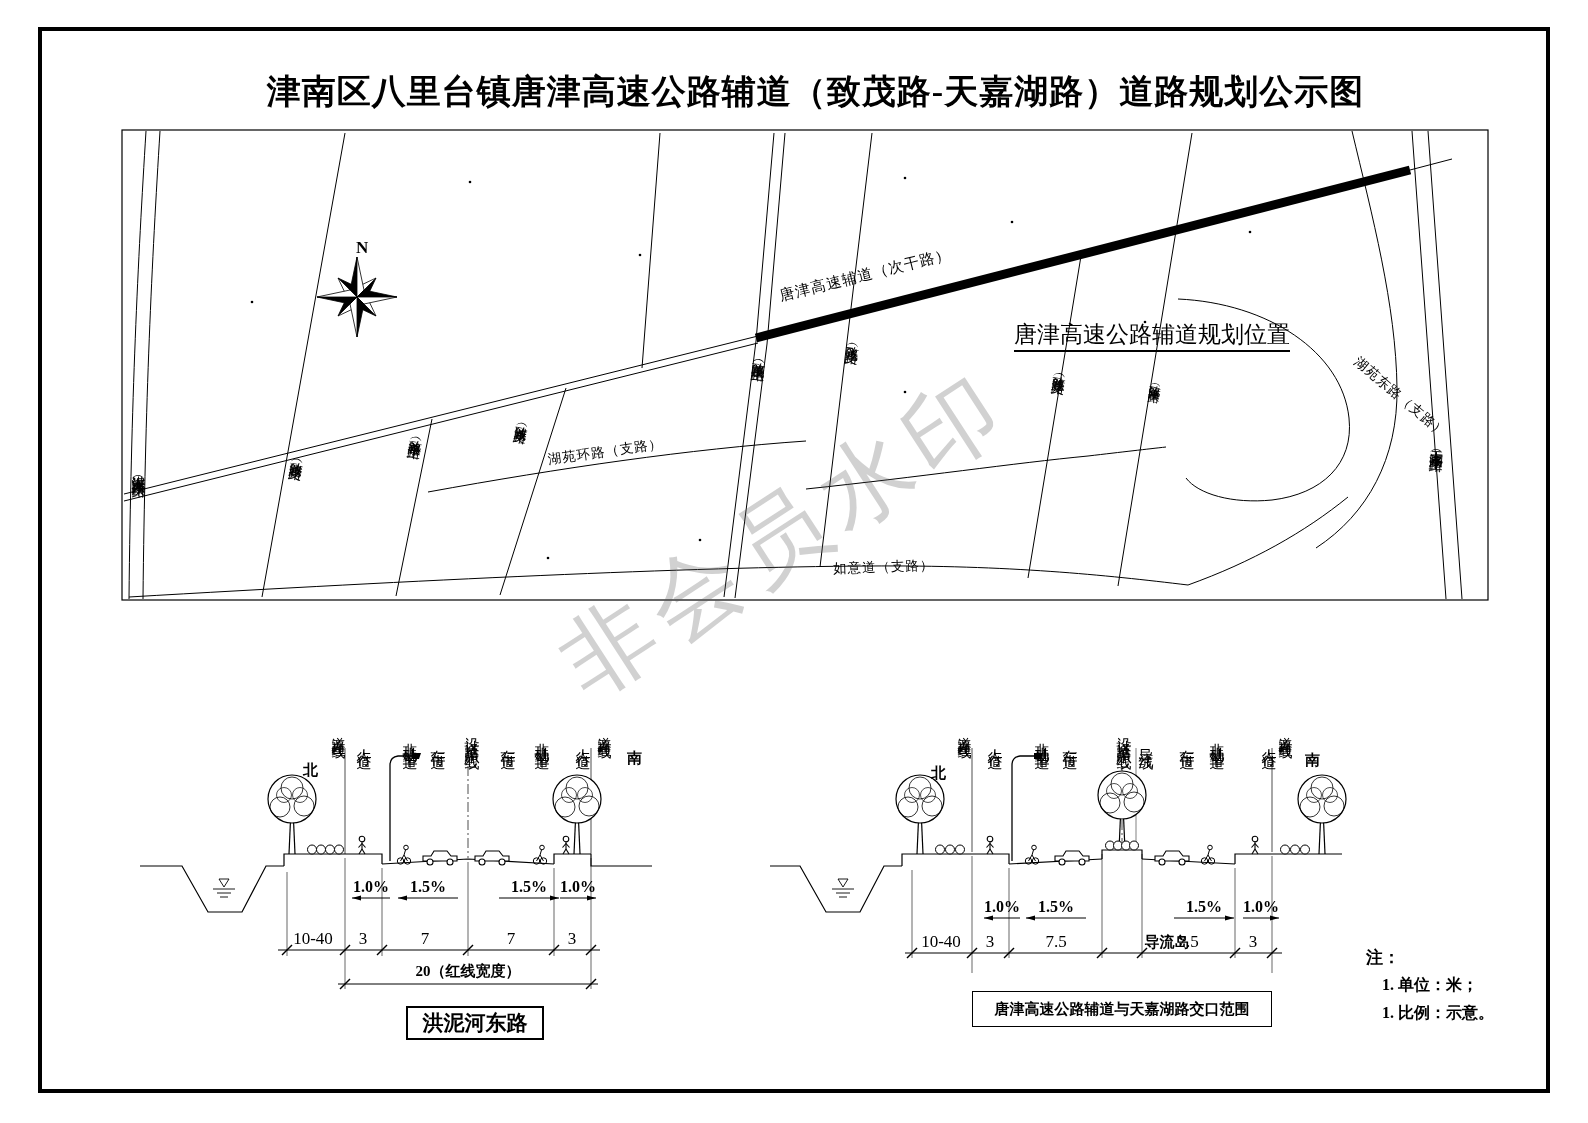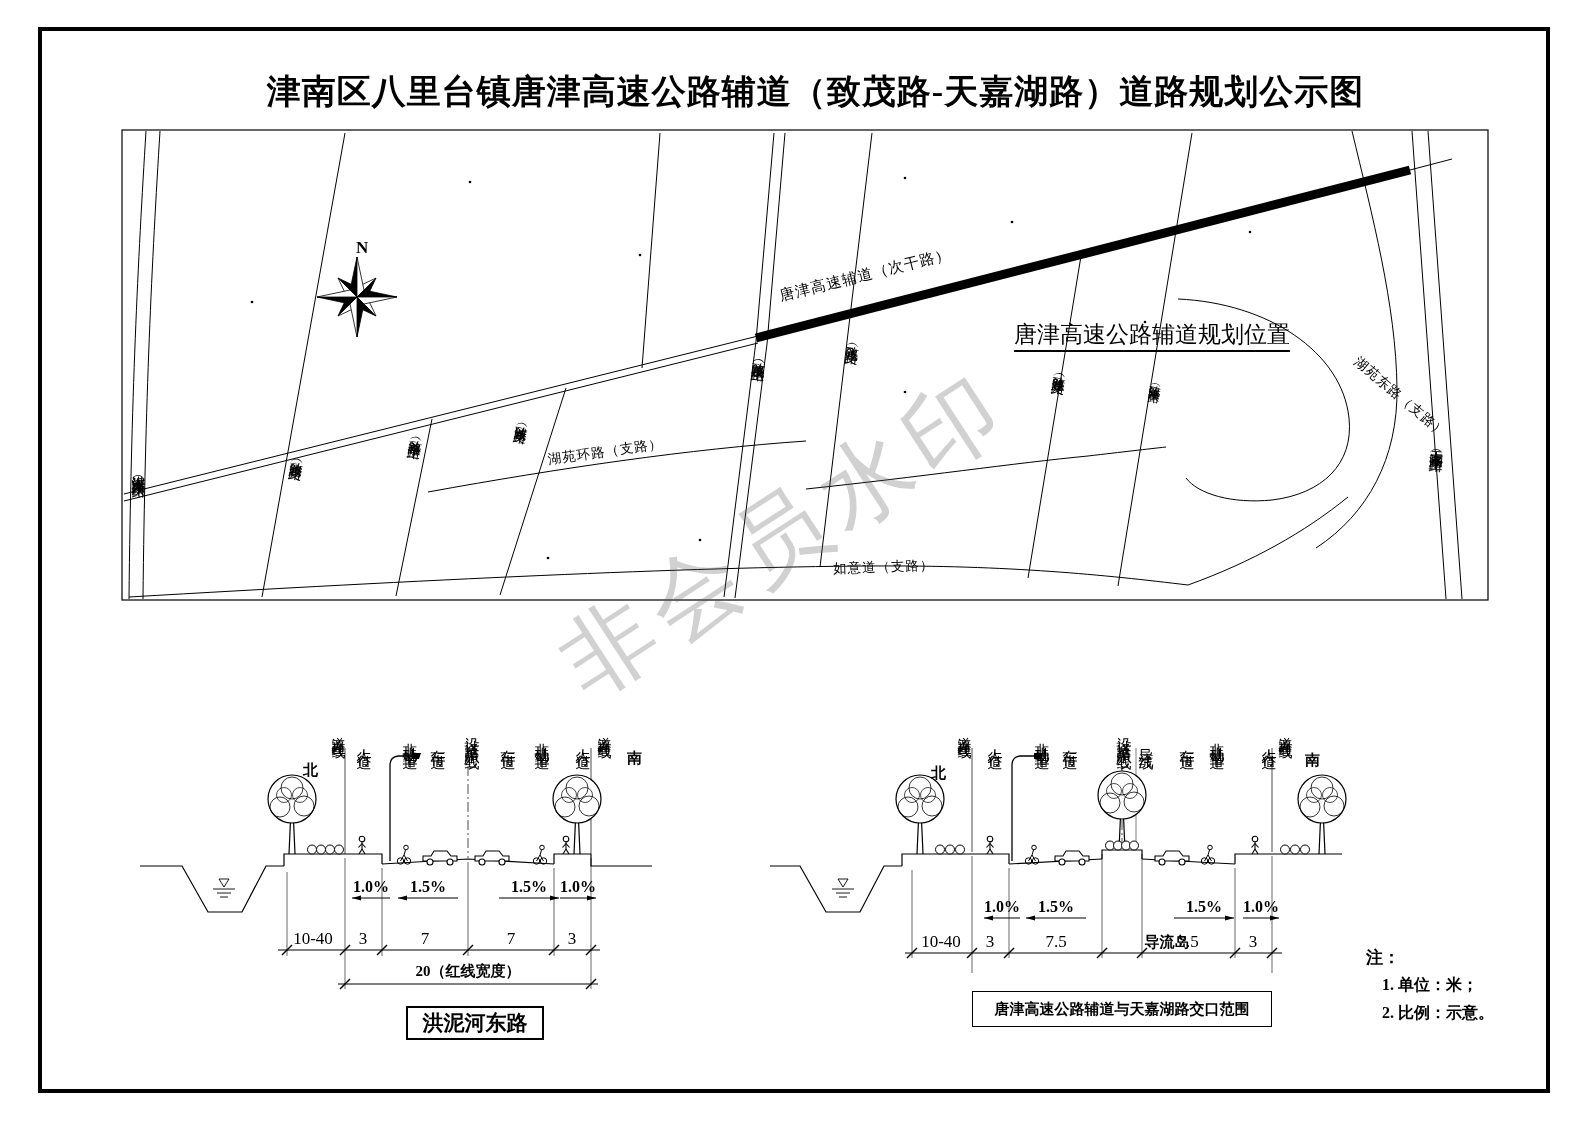--- a/index.html
+++ b/index.html
@@ -352,14 +352,14 @@
   <div class="lbl dim" style="left:941px;top:932px;">10-40</div>
   <div class="lbl dim" style="left:990px;top:932px;">3</div>
   <div class="lbl dim" style="left:1056px;top:932px;">7.5</div>
   <div class="lbl dim-small" style="left:1167px;top:934px;">导流岛</div>
   <div class="lbl dim" style="left:1188px;top:932px;">7.5</div>
   <div class="lbl dim" style="left:1253px;top:932px;">3</div>
   <div class="range-box" style="left:972px;top:991px;width:300px;height:36px;">唐津高速公路辅道与天嘉湖路交口范围</div>
 
   <div class="lbl notes-head" style="left:1366px;top:948px;">注：</div>
   <div class="lbl note-item" style="left:1382px;top:976px;">1. 单位：米；</div>
-  <div class="lbl note-item" style="left:1382px;top:1004px;">2. 比例：示意。</div>
+  <div class="lbl note-item" style="left:1382px;top:1004px;">1. 比例：示意。</div>
 </div>
 
 </body></html>

